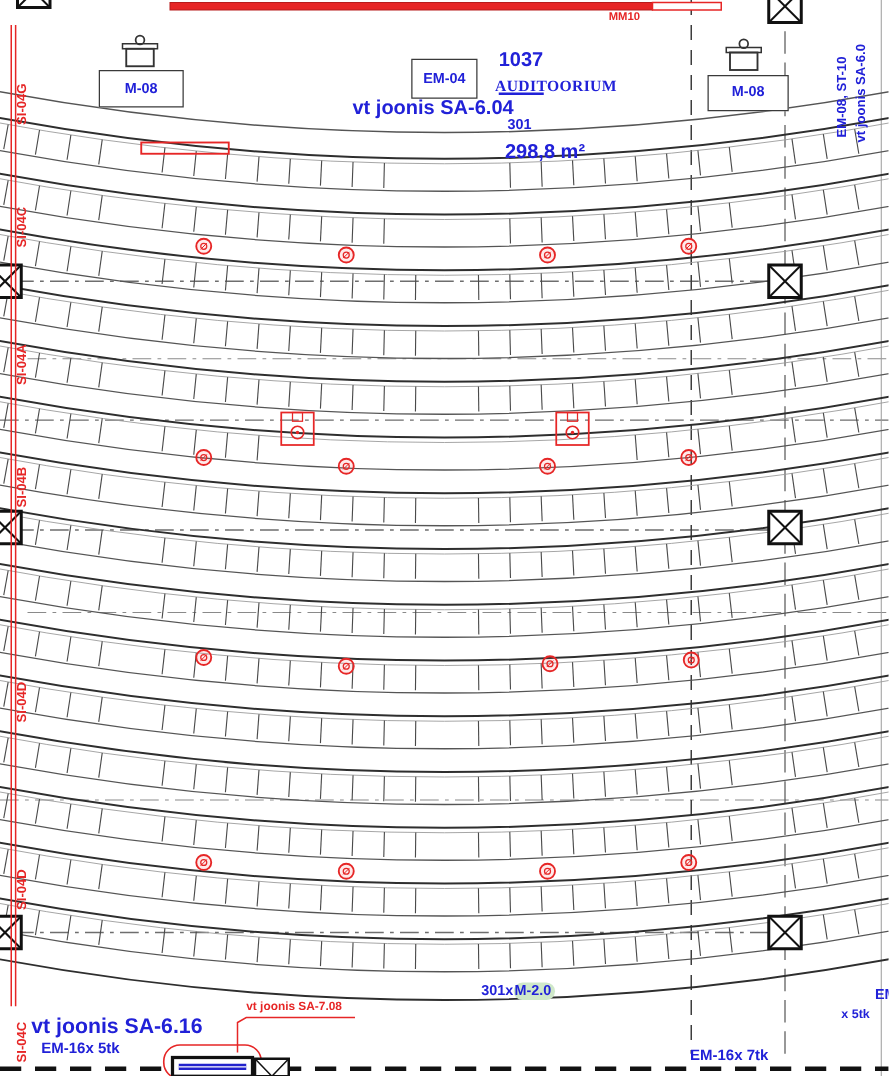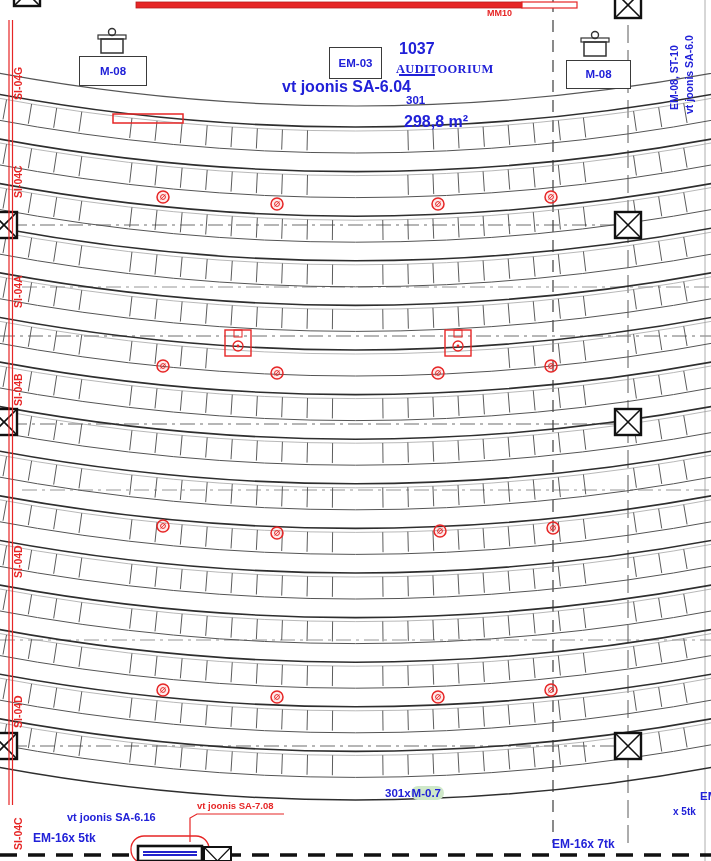--- a/index.html
+++ b/index.html
@@ -556,21 +556,21 @@
         <rect x="138" y="846" width="64" height="15" fill="#fff" stroke="#111111" stroke-width="2.6"></rect>
         <rect x="143" y="851" width="54" height="5" fill="#2222cc"></rect>
         <line x1="143" y1="853.5" x2="197" y2="853.5" stroke="#fff" stroke-width="1"></line>
         <rect x="204" y="847" width="27" height="14" fill="#fff" stroke="#111111" stroke-width="2"></rect>
         <polyline points="204,847 217.5,861 231,847" fill="none" stroke="#111111" stroke-width="1.2"></polyline>
       </g>
     </svg>
 
   <div class="t red" style="left:487px;top:9px;font-size:9px;">MM10</div>
   <div class="box" style="left:329px;top:47px;width:51px;height:30px;">
-    <span class="t blue" style="position:static;font-size:11.5px;">EM-03</span>
+    <span class="t blue" style="position:static;font-size:11.5px;">EM-04</span>
   </div>
   <div class="t blue underln" style="left:399px;top:41px;font-size:16px;">1037</div>
   <div class="t blue" style="left:396px;top:63px;font-size:12.5px;letter-spacing:.3px;font-family:Liberation Serif, serif;">AUDITOORIUM</div>
   <div class="t blue" style="left:282px;top:79px;font-size:16px;">vt joonis SA-6.04</div>
   <div class="t blue" style="left:404px;top:79px;font-size:16px;margin-top:35px;">298,8 m²</div>
   <div class="t blue" style="left:406px;top:94px;font-size:11.5px;">301</div>
 
   <div class="box" style="left:79px;top:56px;width:66px;height:28px;border-width:1.4px;">
     <span class="t blue" style="position:static;font-size:11.5px;">M-08</span>
   </div>
@@ -584,22 +584,22 @@
   <div id="left-labels">
       <div class="t red rot" style="left: 13px; top: 100px; font-size: 10.5px;">SI-04G</div>
       <div class="t red rot" style="left: 13px; top: 198px; font-size: 10.5px;">SI-04C</div>
       <div class="t red rot" style="left: 13px; top: 308px; font-size: 10.5px;">SI-04A</div>
       <div class="t red rot" style="left: 13px; top: 406px; font-size: 10.5px;">SI-04B</div>
       <div class="t red rot" style="left: 13px; top: 578px; font-size: 10.5px;">SI-04D</div>
       <div class="t red rot" style="left: 13px; top: 728px; font-size: 10.5px;">SI-04D</div>
       <div class="t red rot" style="left: 13px; top: 850px; font-size: 10.5px;">SI-04C</div>
     </div>
 
-  <div class="t blue" style="left:25px;top:812px;font-size:11px;margin-left:42px;">vt joonis SA-6.16</div>
+  <div class="t blue" style="left:25px;top:812px;font-size:17px;">vt joonis SA-6.16</div>
   <div class="t blue" style="left:33px;top:832px;font-size:12px;">EM-16x 5tk</div>
   <div class="t red" style="left:197px;top:801px;font-size:9.5px;">vt joonis SA-7.08</div>
   <div class="t blue" style="left:385px;top:787px;font-size:11.5px;">
-    <span>301x</span><span class="hl">M-0.7</span>
+    <span>301x</span><span class="hl">M-2.0</span>
   </div>
   <div class="t blue" style="left:552px;top:838px;font-size:12px;">EM-16x 7tk</div>
   <div class="t blue" style="left:667px;top:790px;font-size:11.5px;margin-left:33px;">EM-16</div>
   <div class="t blue" style="left:673px;top:807px;font-size:10px;">x 5tk</div>
 </div>
 
 </body></html>

